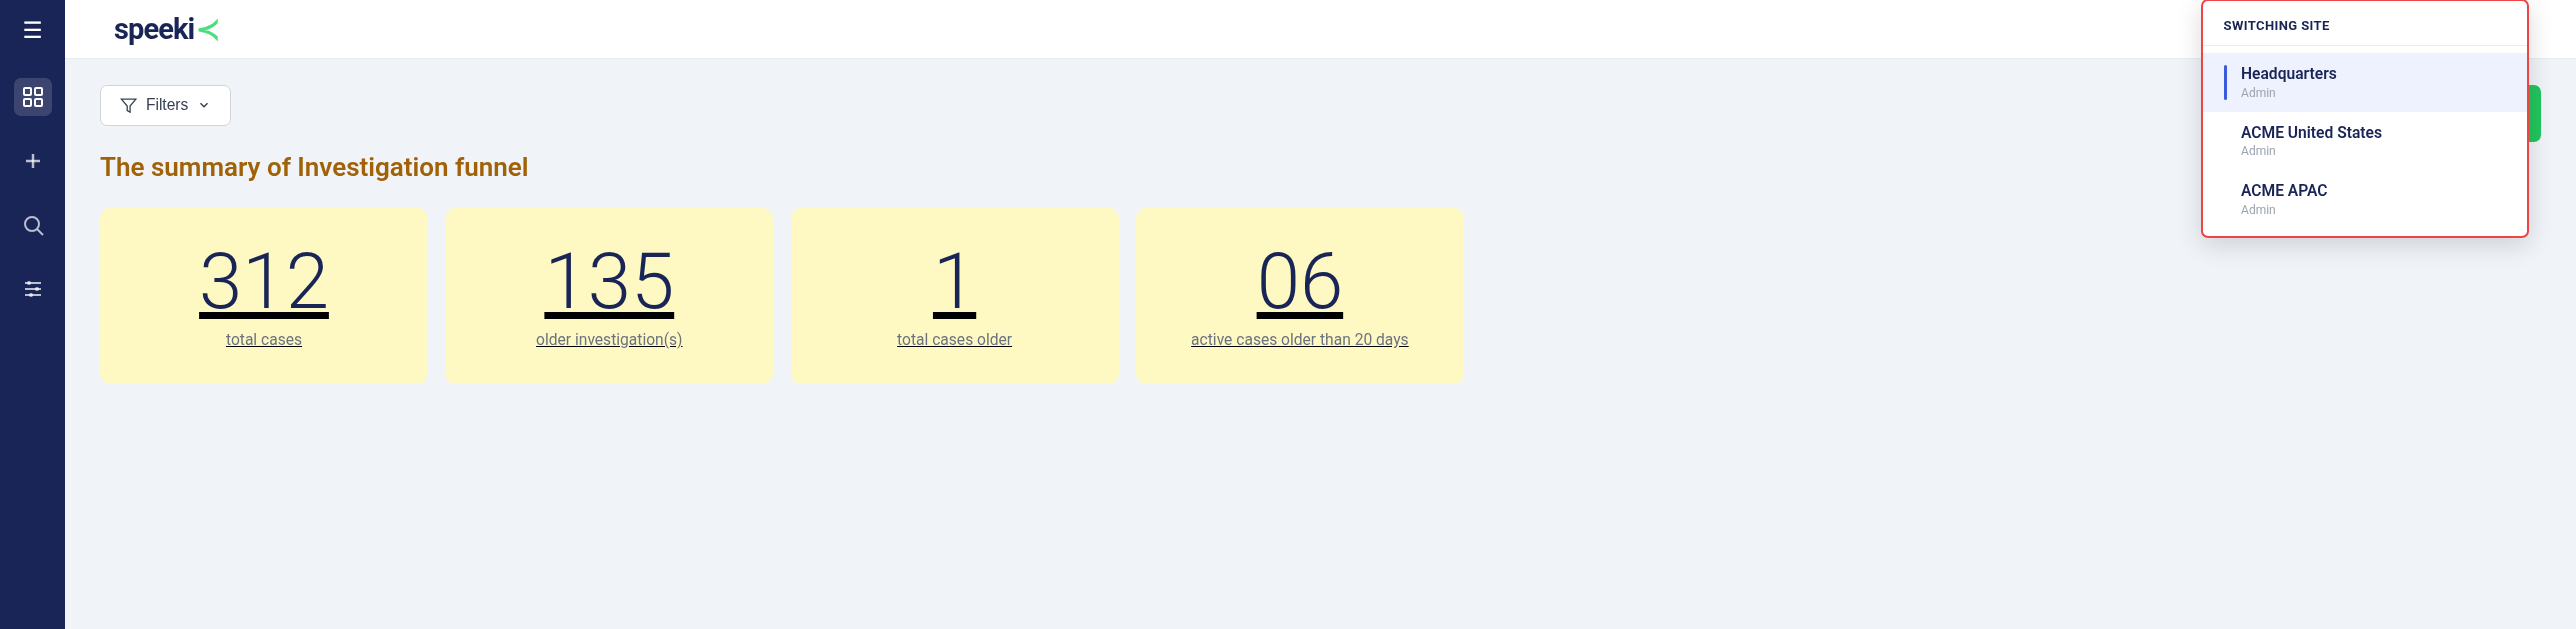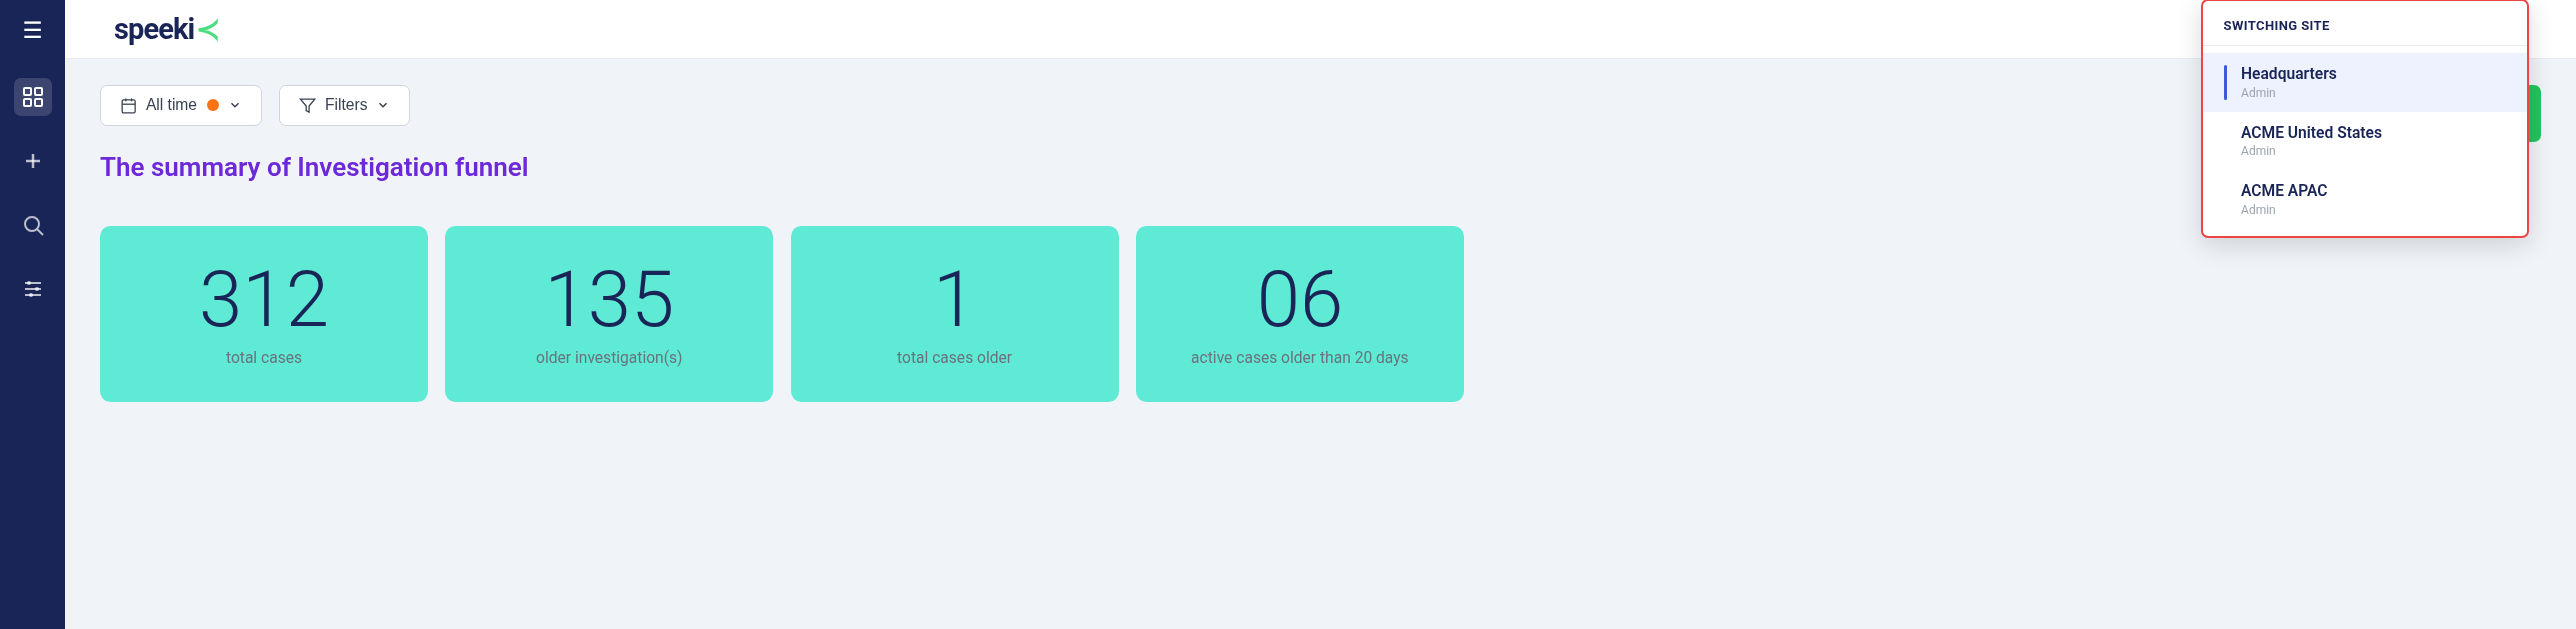--- a/index.html
+++ b/index.html
@@ -224,38 +224,39 @@
       font-weight: 700;
       letter-spacing: 0.4px;
       cursor: pointer;
       text-transform: uppercase;
     }
 
     
     .page-title {
       font-size: 26px;
       font-weight: 600;
-      color: #6d28d9;
-      margin-bottom: 44px;
+      color: #a16207;
+      margin-bottom: 26px;
     }
 
     
     .stats-row {
       display: flex;
       gap: 17.3px;
     }
     .stat-card {
-      background: #5eead4;
+      background: #fef9c3;
       border-radius: 10.4px;
       padding: 35px 43px;
       min-width: 328px;
       display: flex;
       flex-direction: column;
       align-items: center;
       gap: 10.4px;
+      text-decoration: underline;
     }
     .stat-number {
       font-size: 78px;
       font-weight: 300;
       color: #1a2557;
       line-height: 1;
     }
     .stat-label {
       font-size: 15.6px;
       color: #6b7280;
@@ -376,33 +377,20 @@
           <path d="M18.36 6.64a9 9 0 1 1-12.73 0"></path>
           <line x1="12" y1="2" x2="12" y2="12"></line>
         </svg>
       </div>
     </div>
   </div>
 
   <div class="content">
 
     <div class="toolbar">
-      <button class="filter-btn">
-        <svg width="17.3" height="17.3" viewBox="0 0 24 24" fill="none" stroke="#374151" stroke-width="1.8">
-          <rect x="3" y="4" width="18" height="18" rx="2"></rect>
-          <line x1="16" y1="2" x2="16" y2="6"></line>
-          <line x1="8" y1="2" x2="8" y2="6"></line>
-          <line x1="3" y1="10" x2="21" y2="10"></line>
-        </svg>
-        <span>All time</span>
-        <span style="width:12px;height:12px;background:#f97316;border-radius:50%;display:inline-block;margin-left:1.7px;"></span>
-        <svg width="14" height="14" viewBox="0 0 24 24" fill="none" stroke="#374151" stroke-width="2.5">
-          <polyline points="6 9 12 15 18 9"></polyline>
-        </svg>
-      </button>
 
       <button class="filter-btn">
         <svg width="17.3" height="17.3" viewBox="0 0 24 24" fill="none" stroke="#374151" stroke-width="1.8">
           <polygon points="22 3 2 3 10 12.46 10 19 14 21 14 12.46 22 3"></polygon>
         </svg>
         <span>Filters</span>
         <svg width="14" height="14" viewBox="0 0 24 24" fill="none" stroke="#374151" stroke-width="2.5">
           <polyline points="6 9 12 15 18 9"></polyline>
         </svg>
       </button>

